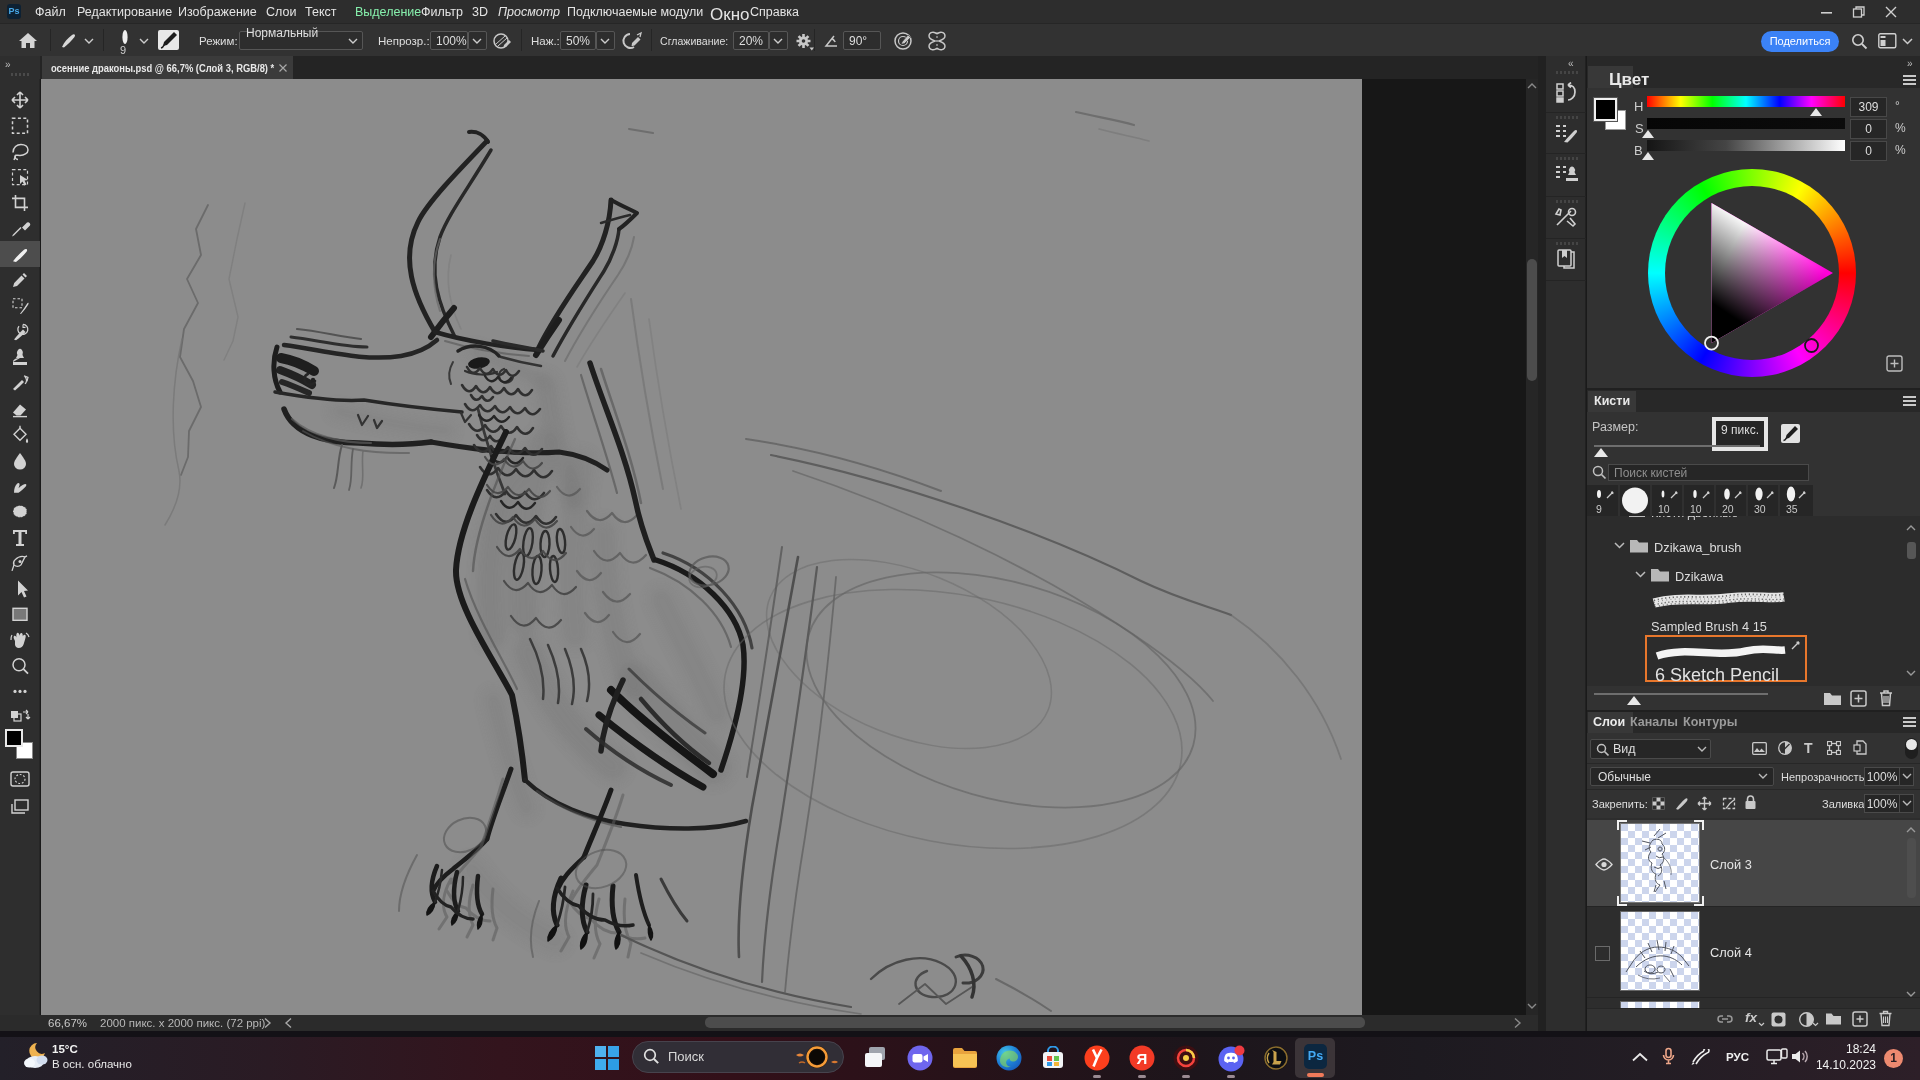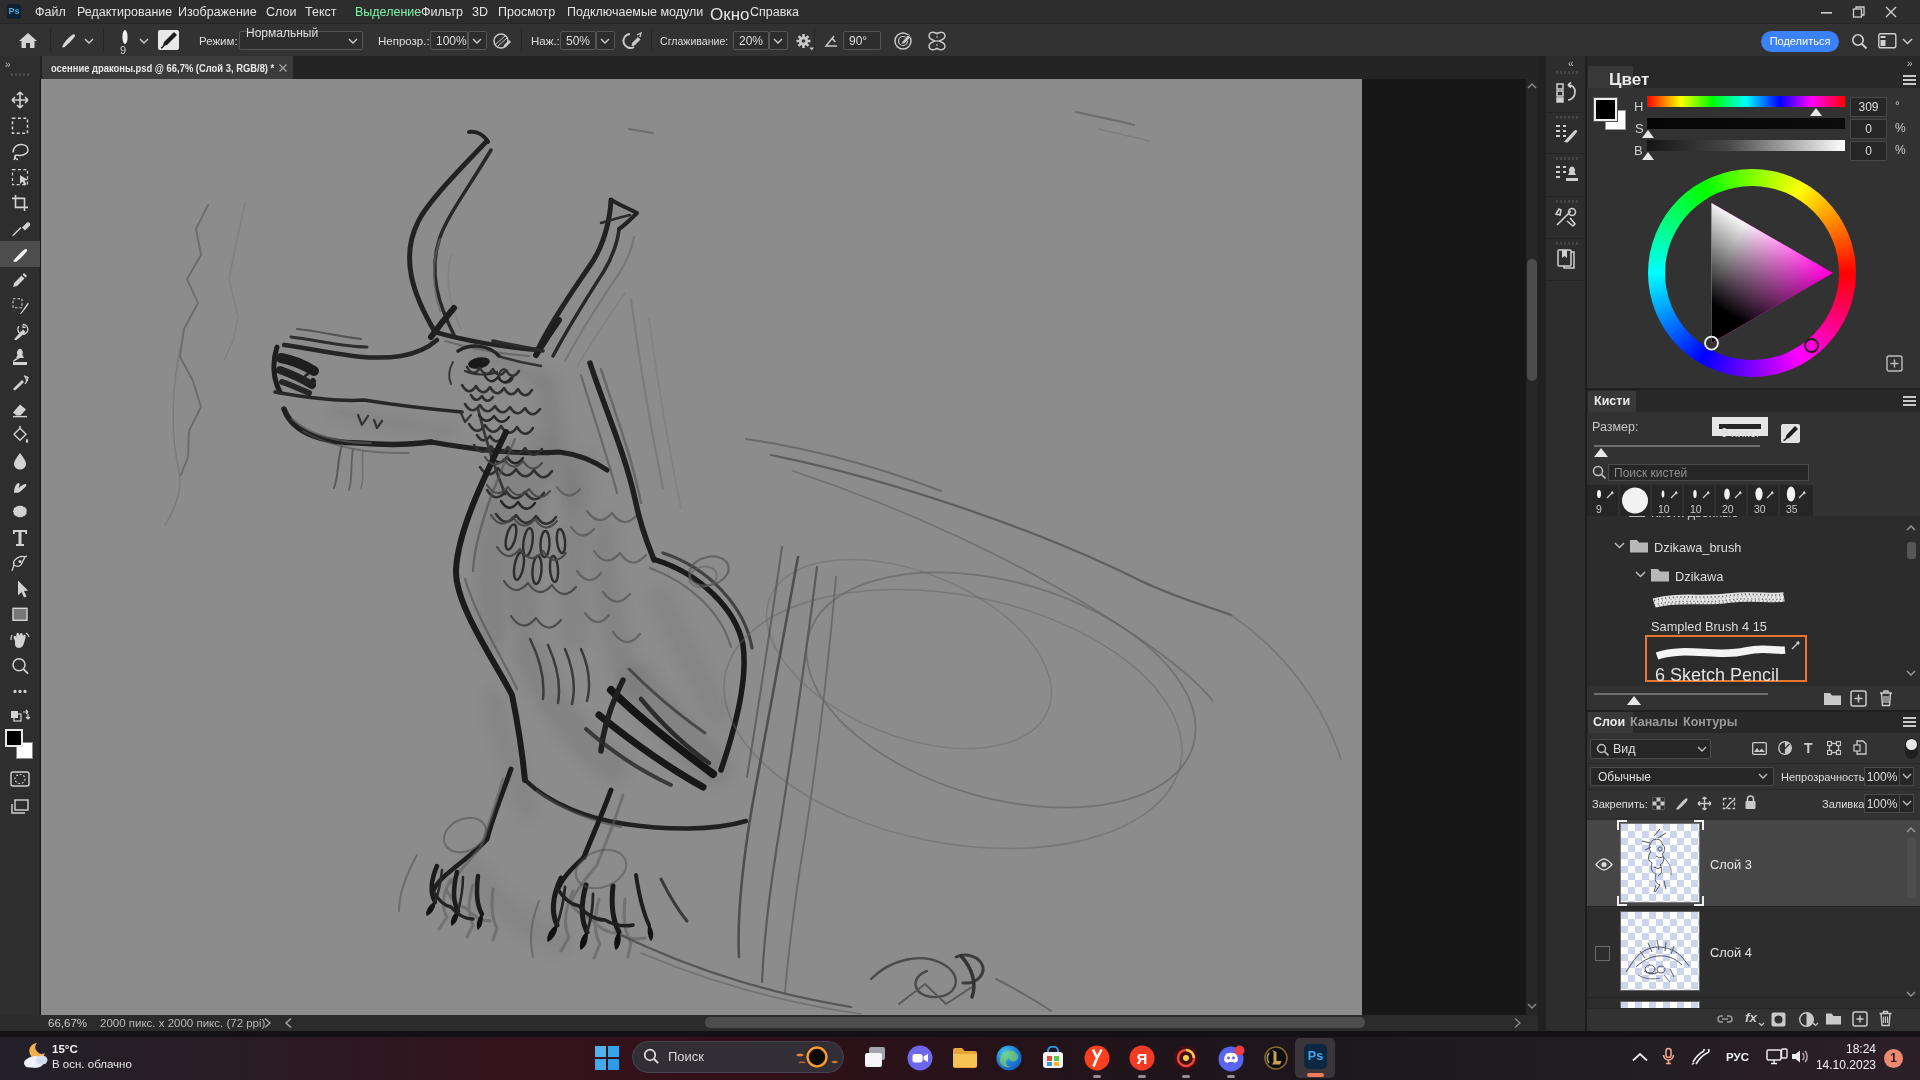--- a/index.html
+++ b/index.html
@@ -18,21 +18,21 @@
 <div class="abs" style="left:7px;top:4px;width:14px;height:15px;background:#0d2133;border-radius:3px;color:#47a8e8;font-size:9px;font-weight:bold;text-align:center;line-height:15px;">Ps</div>
 <div class="abs" id="menuitems" style="top:5px;height:14px;">
 <span class="abs" style="left:35px;color:#e4e4e4;font-size:12.5px;white-space:nowrap;">Файл</span>
 <span class="abs" style="left:77px;color:#e4e4e4;font-size:12.5px;white-space:nowrap;">Редактирование</span>
 <span class="abs" style="left:178px;color:#e4e4e4;font-size:12.5px;white-space:nowrap;">Изображение</span>
 <span class="abs" style="left:266px;color:#e4e4e4;font-size:12.5px;white-space:nowrap;">Слои</span>
 <span class="abs" style="left:305px;color:#e4e4e4;font-size:12.5px;white-space:nowrap;">Текст</span>
 <span class="abs" style="left:347px;color:#86efac;font-size:12.5px;white-space:nowrap;margin-left:8px;">Выделение</span>
 <span class="abs" style="left:421px;color:#e4e4e4;font-size:12.5px;white-space:nowrap;">Фильтр</span>
 <span class="abs" style="left:472px;color:#e4e4e4;font-size:12.5px;white-space:nowrap;">3D</span>
-<span class="abs" style="left:498px;color:#e4e4e4;font-size:12.5px;white-space:nowrap;">Просмотр</span>
+<span class="abs" style="left:498px;color:#e4e4e4;font-size:12.5px;white-space:nowrap;font-style:italic;">Просмотр</span>
 <span class="abs" style="left:567px;color:#e4e4e4;font-size:12.5px;white-space:nowrap;">Подключаемые модули</span>
 <span class="abs" style="left:710px;color:#e4e4e4;font-size:17px;white-space:nowrap;">Окно</span>
 <span class="abs" style="left:750px;color:#e4e4e4;font-size:12.5px;white-space:nowrap;">Справка</span>
 </div>
 
 <svg class="abs" style="left:1820px;top:6px;" width="90" height="14" viewBox="0 0 90 14">
   <rect x="1" y="6" width="11" height="1.6" fill="#cfcfcf"></rect>
   <rect x="33.5" y="3" width="8" height="8" fill="none" stroke="#cfcfcf" stroke-width="1.3"></rect>
   <path d="M36,3 v-2 h8 v8 h-2" fill="none" stroke="#cfcfcf" stroke-width="1.3"></path>
   <path d="M66,1 l10,10 M76,1 l-10,10" stroke="#cfcfcf" stroke-width="1.4"></path>
@@ -622,21 +622,21 @@
       <rect x="1" y="1" width="15" height="15" rx="2" fill="none" stroke="#bdbdbd" stroke-width="1.4"></rect>
       <path d="M8.5,4.5 v8 M4.5,8.5 h8" stroke="#bdbdbd" stroke-width="1.4"></path>
     </svg>
 
 <div class="abs" style="left:1587px;top:388px;width:333px;height:2px;background:#202020;"></div>
 <div class="abs" style="left:1587px;top:390px;width:333px;height:22px;background:#282828;"></div>
 <div class="abs" style="left:1588px;top:391px;width:48px;height:21px;background:#383838;"></div>
 <div class="abs txt" style="left:1594px;top:394px;font-size:12.5px;font-weight:bold;color:#e8e8e8;">Кисти</div>
 <div class="abs" style="left:1903px;top:396px;width:13px;height:2px;background:#c9c9c9;box-shadow:0 4px 0 #c9c9c9, 0 8px 0 #c9c9c9;"></div>
 <div class="abs txt" style="left:1592px;top:420px;font-size:12.5px;color:#c5c5c5;">Размер:</div>
-<div class="abs" style="left:1712px;top:417px;width:56px;height:19px;background:#262626;border:7px solid #e5e5e5;color:#dddddd;font-size:12px;text-align:center;line-height:18px;">9 пикс.</div>
+<div class="abs" style="left:1712px;top:417px;width:56px;height:34px;background:#262626;border:4px solid #e5e5e5;color:#dddddd;font-size:12px;text-align:center;line-height:18px;">9 пикс.</div>
 <div class="abs" style="left:1781px;top:424px;width:19px;height:19px;background:#e2e2e2;border-radius:2px;"></div>
 <svg class="abs" style="left:1781px;top:424px;" width="19" height="19" viewBox="0 0 19 19">
       <path d="M14,2 L17,5 L8,14 L4.5,15 L5.5,11 Z" fill="#1d1d1d"></path>
       <path d="M2.5,16.5 C6,16 4.5,12.5 8,12.5" stroke="#1d1d1d" stroke-width="1.4" fill="none"></path>
     </svg>
 <div class="abs" style="left:1594px;top:445px;width:166px;height:2px;background:#6e6e6e;"></div>
 <svg class="abs" style="left:1593px;top:447px;" width="16" height="11">
       <path d="M8,1 L15,10 H1 Z" fill="#e8e8e8"></path>
     </svg>
 <svg class="abs" style="left:1592px;top:465px;" width="15" height="15" viewBox="0 0 15 15">

